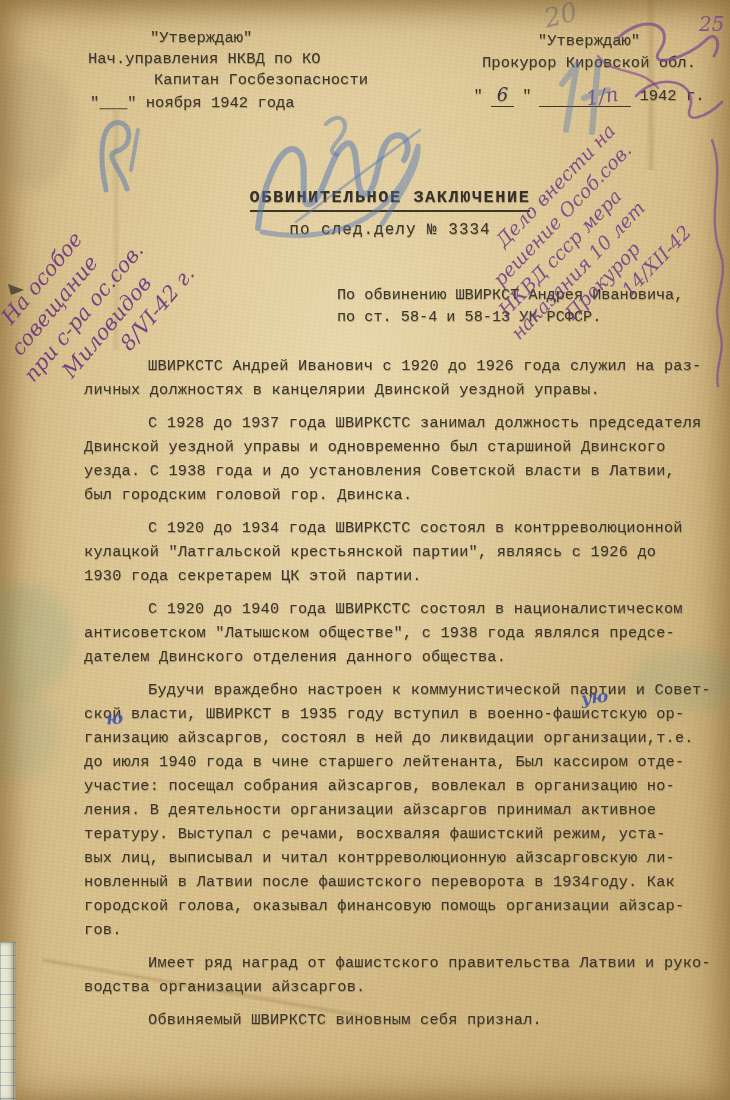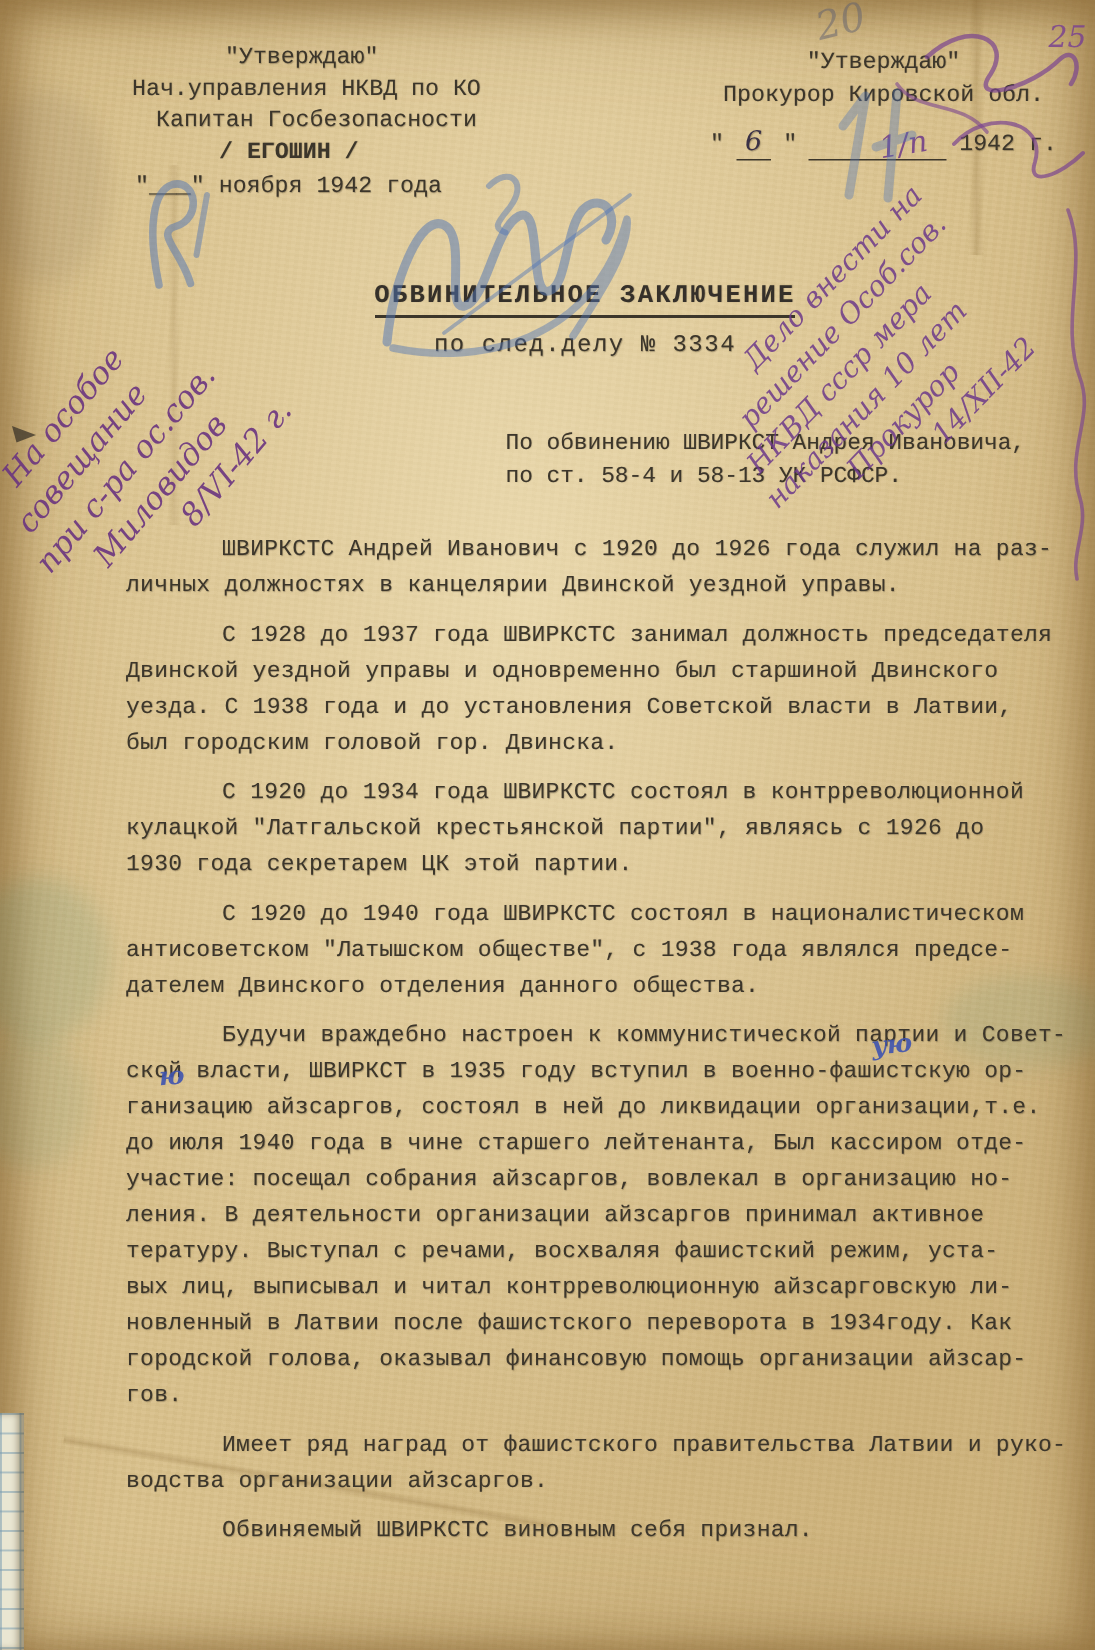--- a/index.html
+++ b/index.html
@@ -34,21 +34,21 @@
     background-image:linear-gradient(rgba(125,160,180,.55) 1px,transparent 1px),
                      linear-gradient(90deg,rgba(125,160,180,.55) 1px,transparent 1px);
     background-size:13px 13px;
     box-shadow:inset -4px 0 5px rgba(70,50,15,.45);}
 
   
   .typed{font-family:"Liberation Mono","DejaVu Sans Mono",monospace;
          color:#3c362b;text-shadow:.4px .6px .7px rgba(56,46,30,.35);}
   .hdr-left{position:absolute;left:88px;top:28px;width:280px;font-size:15.5px;line-height:21px;}
   .hdr-left .a{padding-left:62px;}
-  .hdr-left .c{padding-left:16px;}
+  .hdr-left .c{padding-left:16px;text-align:right;}
   .hdr-left .d{padding-left:58px;font-weight:bold;}
   .hdr-left .e{padding-left:2px;margin-top:2px;}
   .hdr-right{position:absolute;left:460px;top:30px;width:258px;font-size:15.5px;
              line-height:22px;text-align:center;}
   .hdr-right .daterow{display:flex;justify-content:center;gap:8px;margin-top:10px;align-items:flex-end;}
   .hdr-right .blank{display:inline-block;min-width:92px;border-bottom:1.5px solid #3c362b;height:16px;}
   .hw-day{font-family:"DejaVu Serif",serif;font-style:italic;color:#3a3146;font-size:18px;
           border-bottom:1.5px solid #3c362b;padding:0 6px;}
 
   .title-block{position:absolute;left:235px;top:188px;width:310px;text-align:center;}
@@ -93,21 +93,20 @@
   <div class="crease d1"></div>
   <div class="bleed" style="left:-22px;top:585px;width:95px;height:110px;background:rgba(80,150,130,.15);"></div>
   <div class="bleed" style="left:628px;top:650px;width:115px;height:62px;background:rgba(80,150,130,.12);"></div>
   <div class="bleed" style="left:-16px;top:690px;width:75px;height:90px;background:rgba(80,150,130,.10);"></div>
   <div class="bleed" style="left:-12px;top:60px;width:85px;height:130px;background:rgba(120,110,90,.12);"></div>
 
   <div class="typed hdr-left">
     <div class="a">"Утверждаю"</div>
     <div class="b">Нач.управления НКВД по КО</div>
     <div class="c">Капитан Госбезопасности</div>
-    <div class="d">/ ЕГОШИН /</div>
     <div class="e">"___" ноября 1942 года</div>
   </div>
 
   <div class="typed hdr-right">
     <div>"Утверждаю"</div>
     <div>Прокурор Кировской обл.</div>
     <div class="daterow">
       <span>"</span>
       <span class="hw-day hw">6</span>
       <span>"</span>

